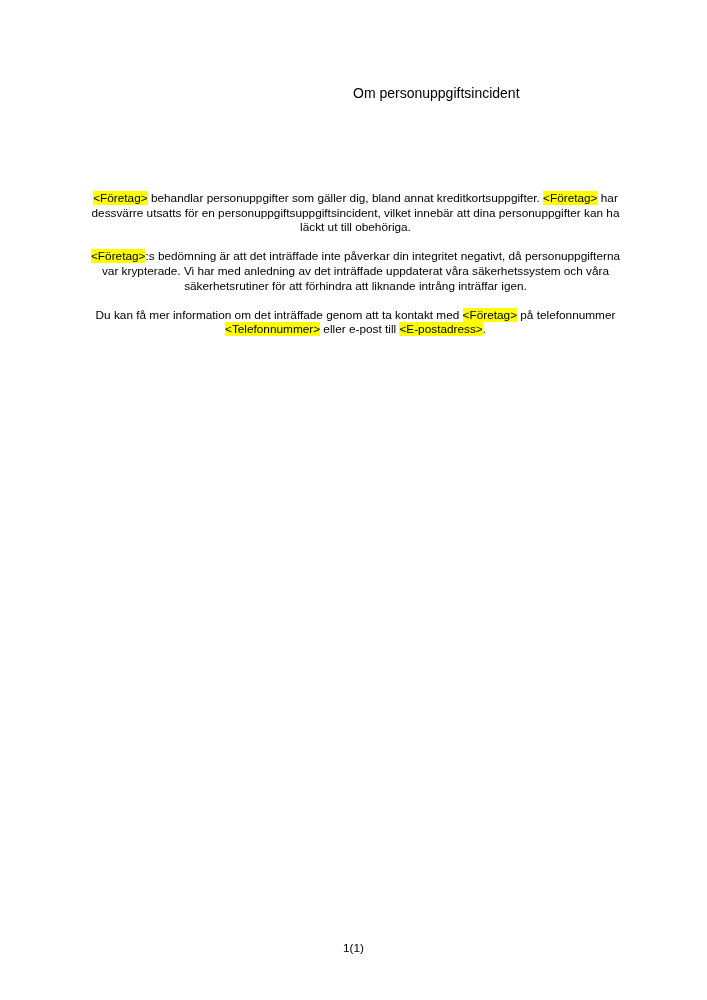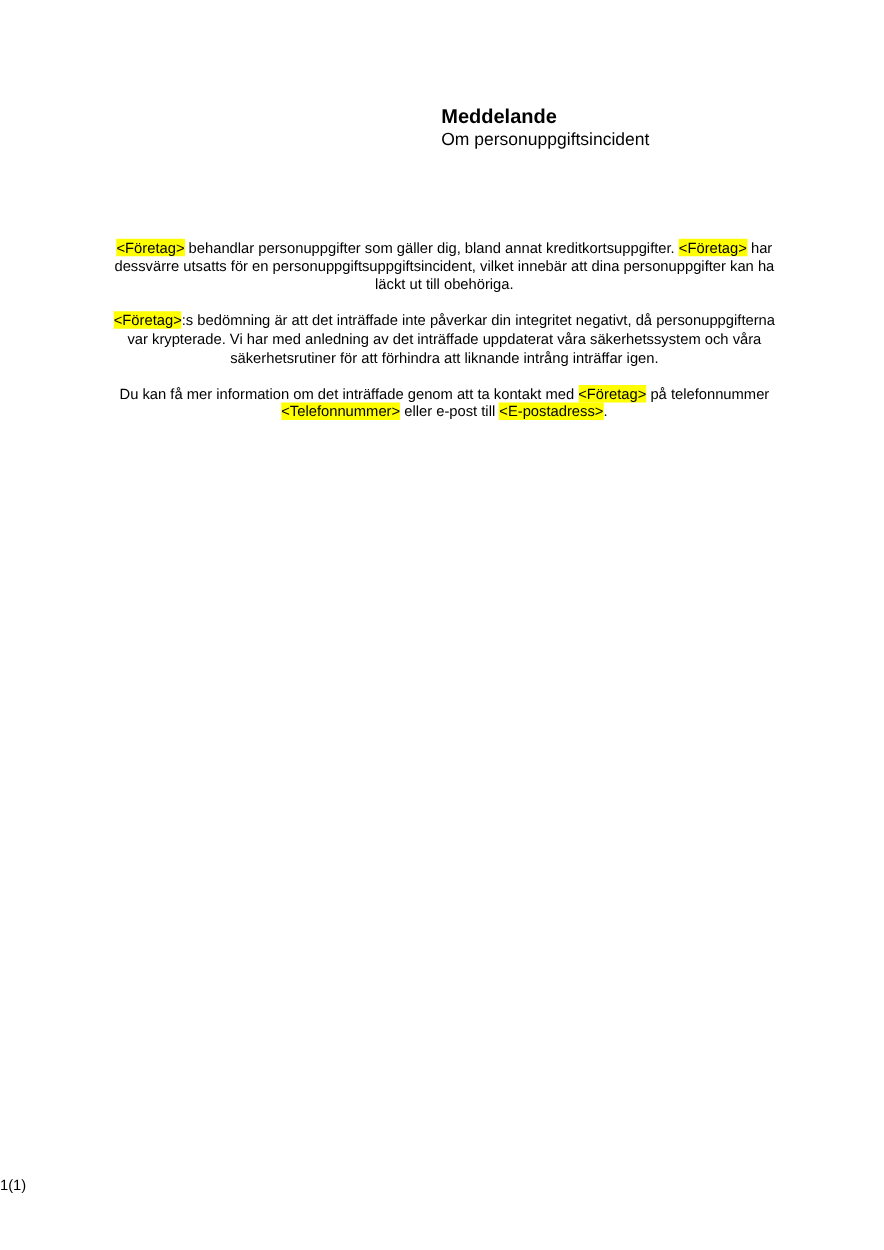--- a/index.html
+++ b/index.html
@@ -52,32 +52,31 @@
     padding: 0;
   }
   .hl {
     background: #ffff00;
   }
   .footer {
     position: absolute;
     left: 0;
     top: 941px;
     width: 707px;
-    text-align: left;
+    text-align: center;
     font-size: 11.8px;
     line-height: 14.6px;
   }
 </style>
 </head>
 <body style="background: rgb(255, 255, 255); color: rgb(0, 0, 0);">
 
 <div class="page">
 
   <div class="title-block">
-    <div class="doc-title">Meddelande</div>
     <div class="doc-subtitle">Om personuppgiftsincident</div>
   </div>
 
   <div class="body-block">
       <p><span class="hl" style="background: rgb(255, 255, 0);">&lt;Företag&gt;</span><span> behandlar personuppgifter som gäller dig, bland annat kreditkortsuppgifter. </span><span class="hl" style="background: rgb(255, 255, 0);">&lt;Företag&gt;</span><span> har dessvärre utsatts för en personuppgiftsuppgiftsincident, vilket innebär att dina personuppgifter kan ha läckt ut till obehöriga.</span></p>
       <p><span class="hl" style="background: rgb(255, 255, 0);">&lt;Företag&gt;</span><span>:s bedömning är att det inträffade inte påverkar din integritet negativt, då personuppgifterna var krypterade. Vi har med anledning av det inträffade uppdaterat våra säkerhetssystem och våra säkerhetsrutiner för att förhindra att liknande intrång inträffar igen.</span></p>
       <p><span>Du kan få mer information om det inträffade genom att ta kontakt med </span><span class="hl" style="background: rgb(255, 255, 0);">&lt;Företag&gt;</span><span> på telefonnummer </span><span class="hl" style="background: rgb(255, 255, 0);">&lt;Telefonnummer&gt;</span><span> eller e-post till </span><span class="hl" style="background: rgb(255, 255, 0);">&lt;E-postadress&gt;</span><span>.</span></p>
     </div>
 
   <div class="footer">1(1)</div>

